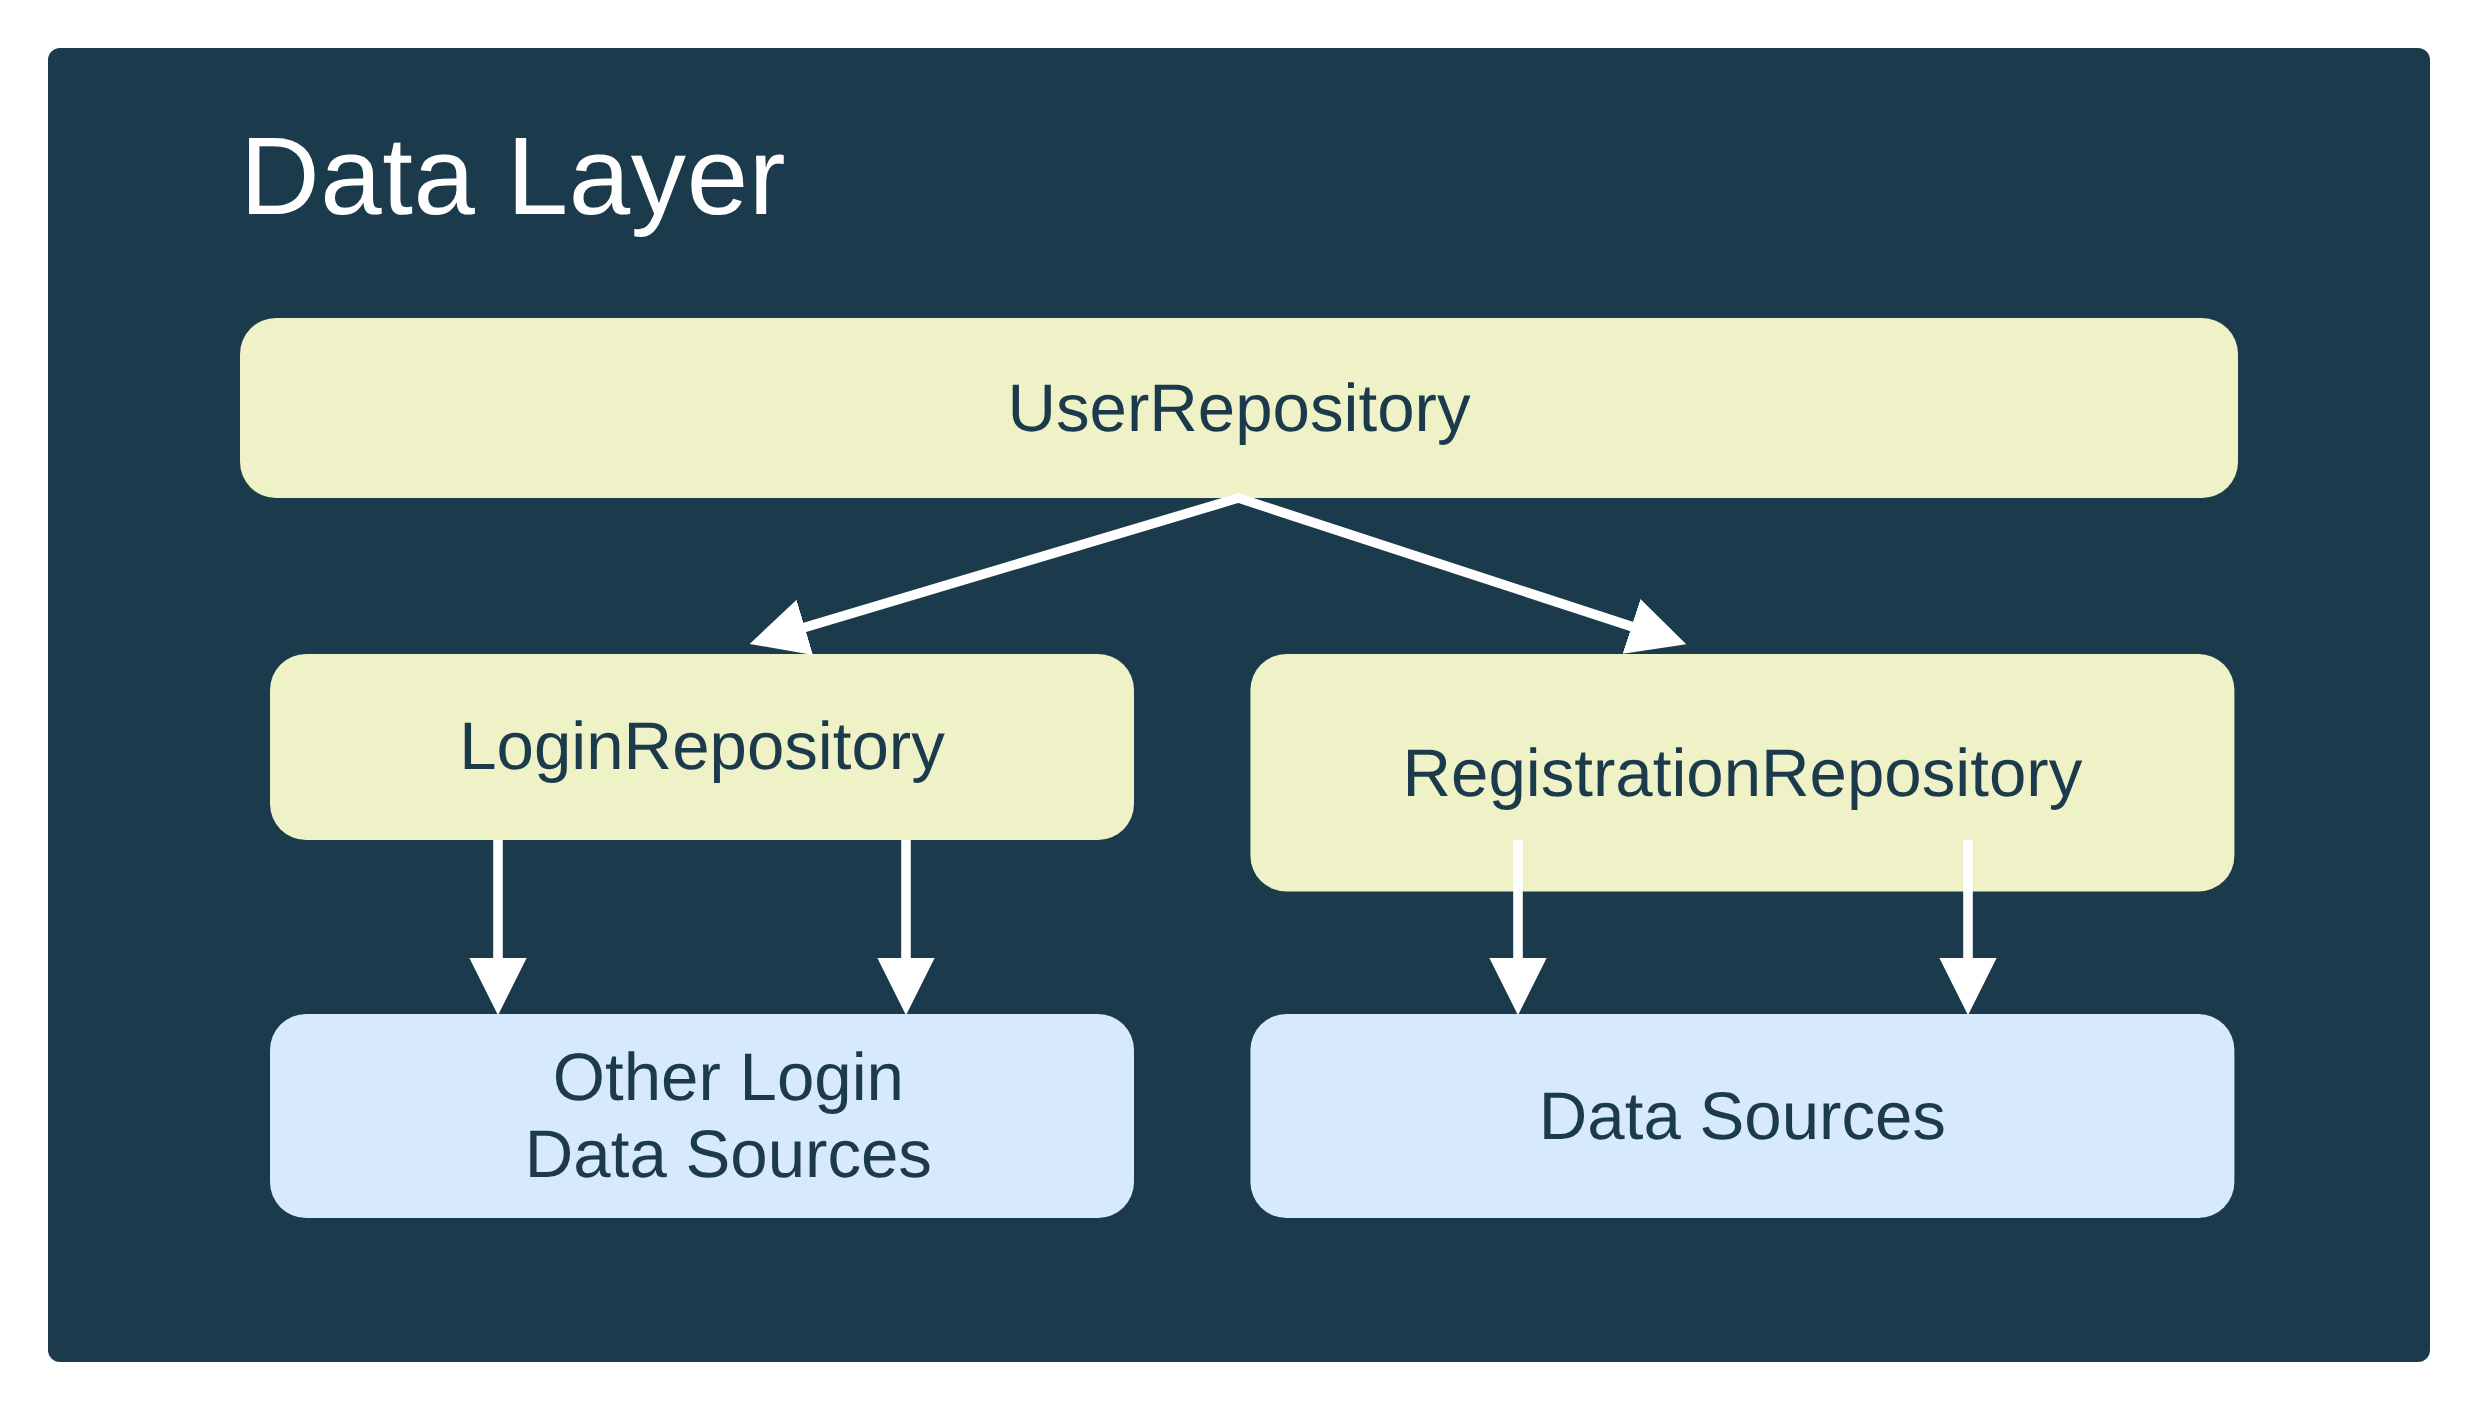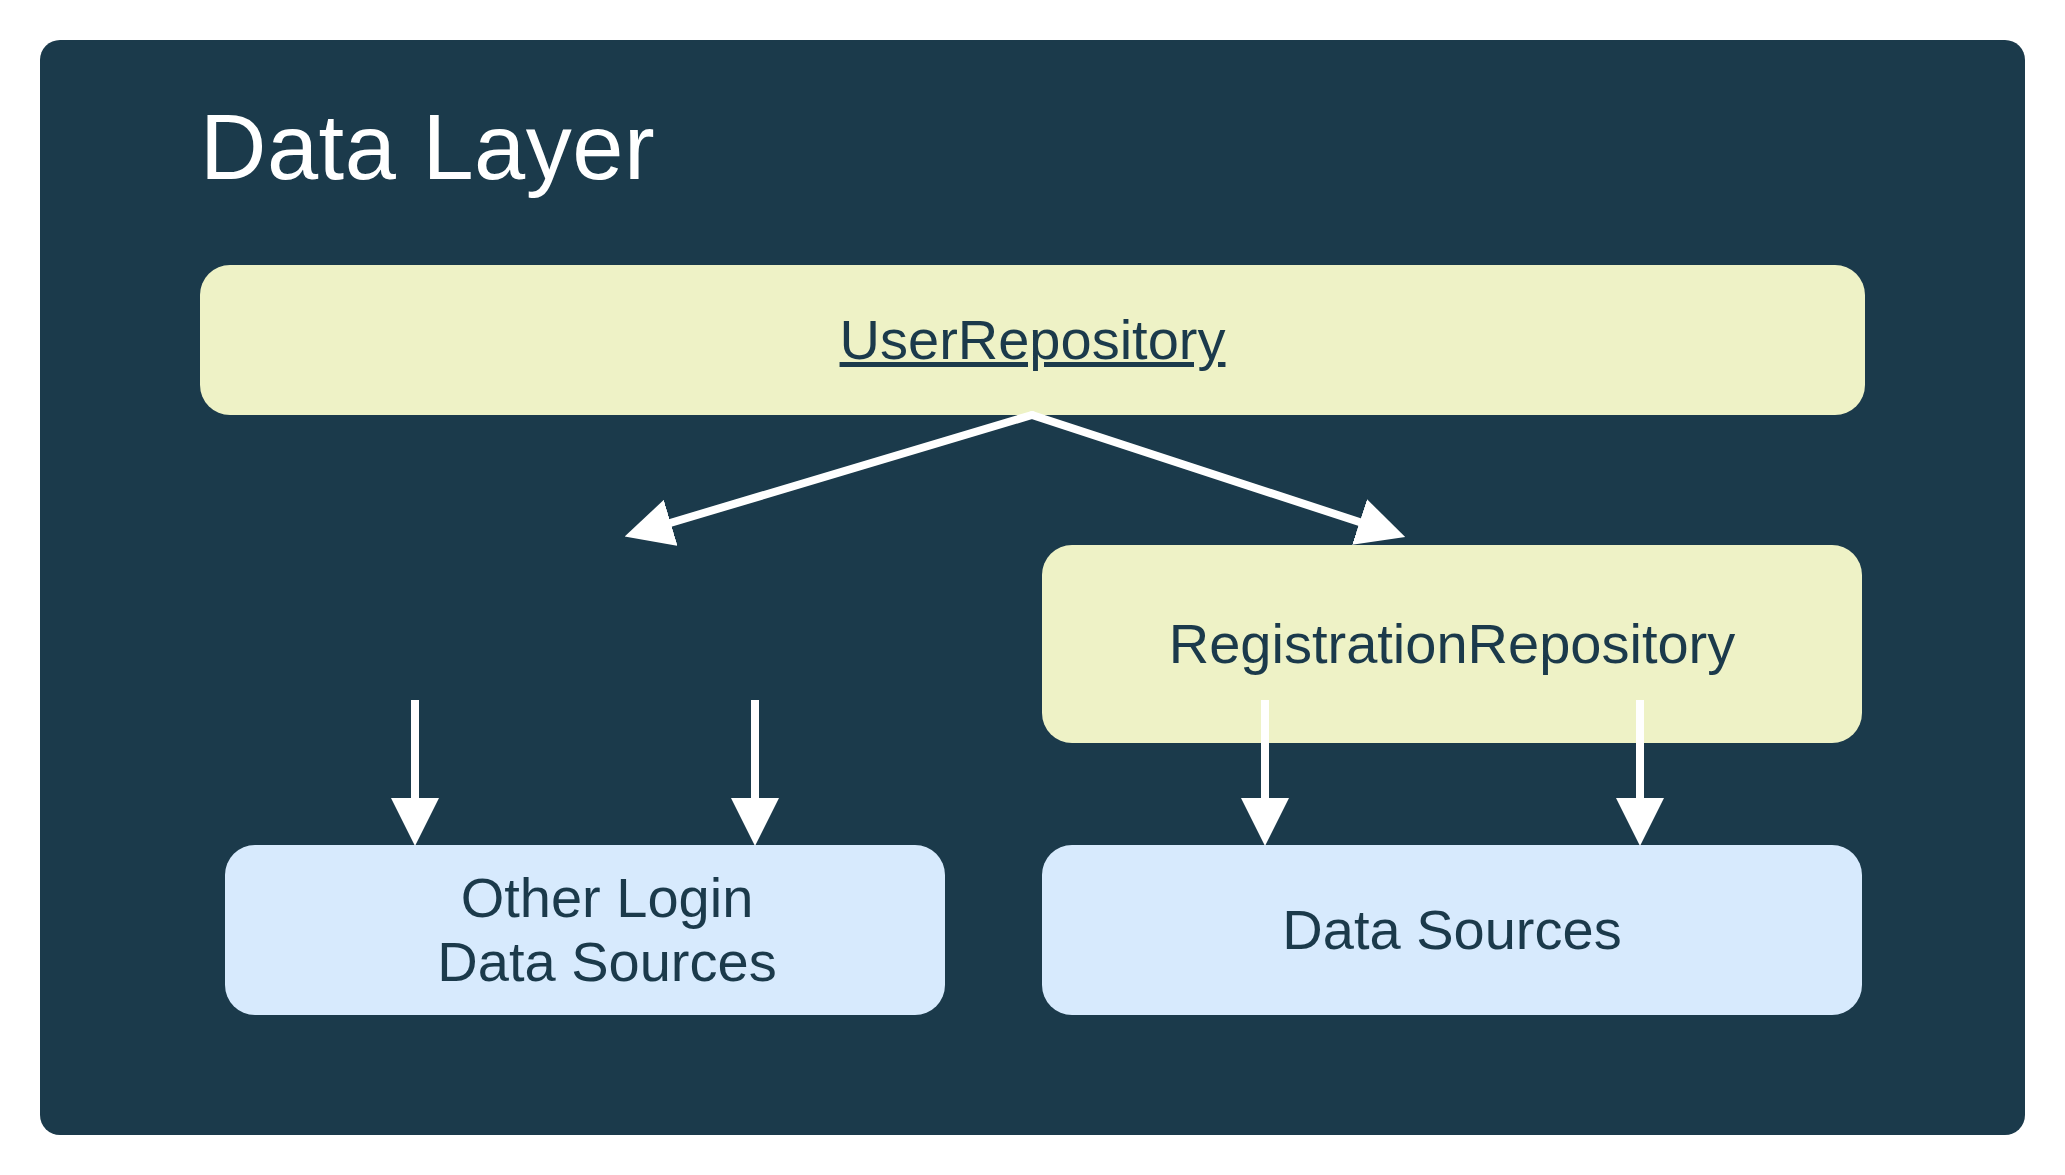--- a/index.html
+++ b/index.html
@@ -9,21 +9,21 @@
     background: #ffffff;
     font-family: "Google Sans", "Product Sans", "Segoe UI", Arial, sans-serif;
   }
   .panel {
     position: absolute;
     left: 40px;
     top: 40px;
     width: 1985px;
     height: 1095px;
     background: #1b3a4b;
-    border-radius: 20px;
+    border-radius: 10px;
   }
   .title {
     position: absolute;
     left: 160px;
     top: 55px;
     color: #ffffff;
     font-size: 92px;
     font-weight: 400;
     letter-spacing: 0.5px;
   }
@@ -55,24 +55,27 @@
     pointer-events: none;
   }
 </style>
 </head>
 <body>
 
 <div class="panel">
 
   <div class="title">Data Layer</div>
 
-  <div class="node yellow" style="left:160px; top:225px; width:1665px; height:150px;text-decoration:underline;">
+  <div class="node yellow" style="left:160px; top:225px; width:1665px; height:150px;">
     <span>UserRepository</span>
   </div>
 
+  <div class="node yellow" style="left:185px; top:505px; width:720px; height:155px;">
+    <span>LoginRepository</span>
+  </div>
 
   <div class="node yellow" style="left:1002px; top:505px; width:820px; height:198px;">
     <span>RegistrationRepository</span>
   </div>
 
   <div class="node blue" style="left:185px; top:805px; width:720px; height:170px;padding-left:44px;">
     <div>
       <div>Other Login</div>
       <div>Data Sources</div>
     </div>

